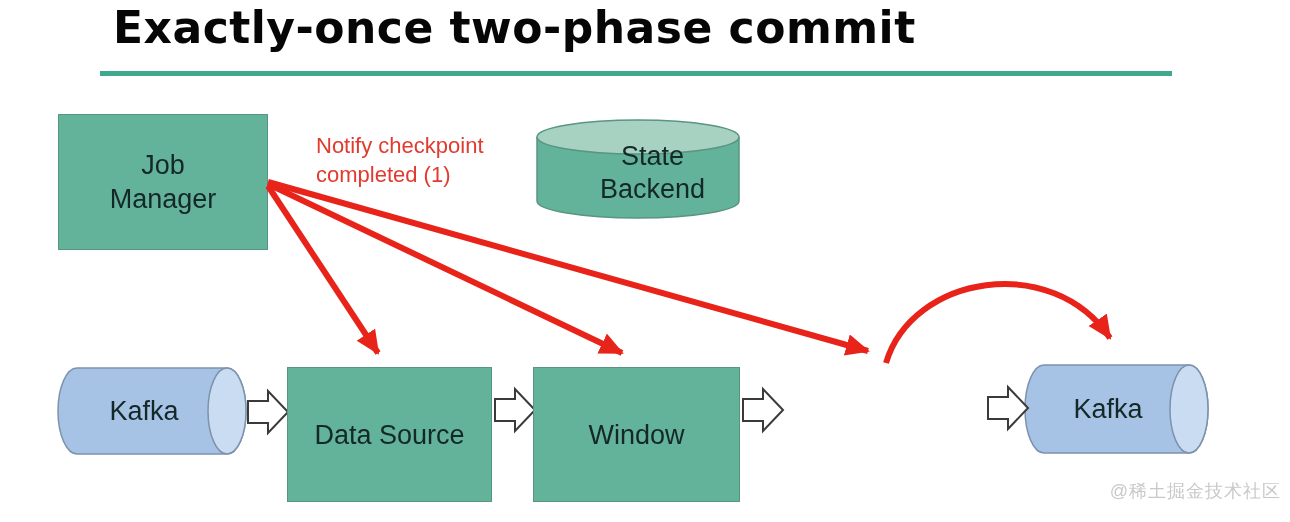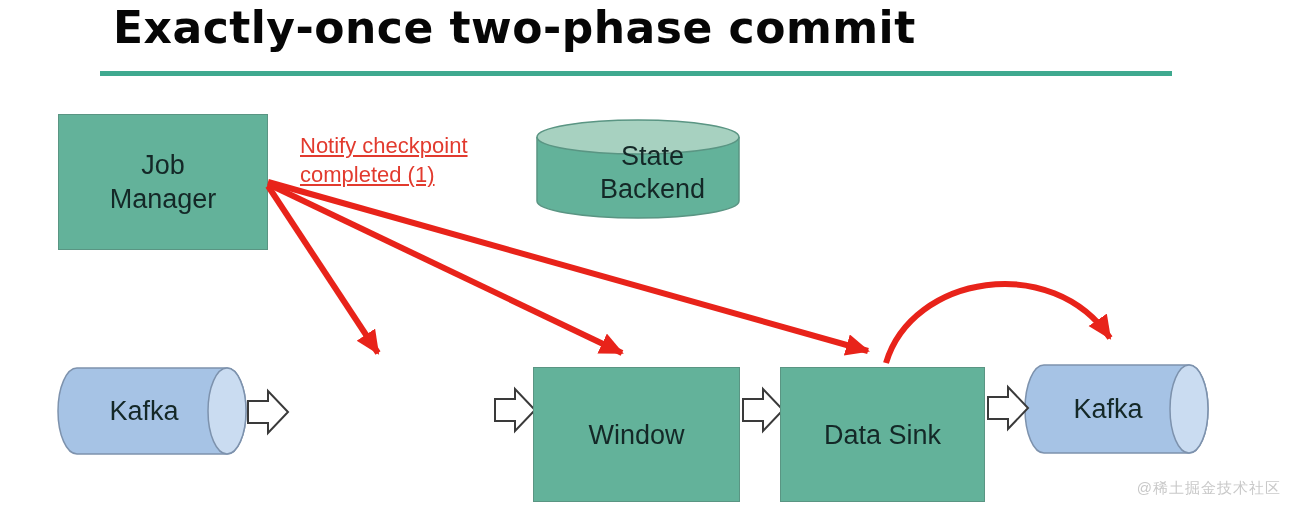--- a/index.html
+++ b/index.html
@@ -45,21 +45,21 @@
   .pre{white-space:pre-line;}
   .annotation{
     position:absolute;
     color:var(--red_text);
     font-size:22px;line-height:29px;
     white-space:pre-line;
   }
   .watermark{
     position:absolute;right:9px;top:479px;
     color:var(--watermark);
-    font-size:15px;letter-spacing:1px;text-align:center;
+    font-size:18px;letter-spacing:1px;text-align:center;
   }
   .shape-green{fill:var(--green);stroke:var(--green_border);stroke-width:1.5;}
   .shape-green-top{fill:var(--green_top);stroke:var(--green_border);stroke-width:1.5;}
   .shape-blue{fill:var(--blue);stroke:var(--blue_border);stroke-width:1.5;}
   .shape-blue-cap{fill:var(--blue_light);stroke:var(--blue_border);stroke-width:1.5;}
   .block-arrow{fill:#ffffff;stroke:var(--arrow_outline);stroke-width:2;}
   .red-line{stroke:var(--red);stroke-width:6;fill:none;}
 </style>
 </head>
 <body>
@@ -97,42 +97,42 @@
       <span class="pre">Job
 Manager</span>
     </div>
     <div class="cyl-label pre" style="left:537px;top:130px;width:231px;height:86px;">
       <span class="pre">State
 Backend</span>
     </div>
     <div class="cyl-label" style="left:58px;top:368px;width:172px;height:86px;">
       <span>Kafka</span>
     </div>
+    <div class="box" style="left:287px;top:367px;width:205px;height:135px;">
+      <span>Data Source</span>
+    </div>
     <div class="box" style="left:533px;top:367px;width:207px;height:135px;">
       <span>Window</span>
-    </div>
-    <div class="box" style="left:780px;top:367px;width:205px;height:135px;">
-      <span>Data Sink</span>
     </div>
     <div class="cyl-label" style="left:1034px;top:365px;width:148px;height:88px;">
       <span>Kafka</span>
     </div>
   </div>
 
   <svg class="layer svg-over" viewBox="0 0 1290 522">
     <defs>
       <marker id="redhead" markerUnits="userSpaceOnUse" markerWidth="26" markerHeight="24" refX="22" refY="11" orient="auto">
         <path d="M0,0 L24,11 L0,22 Z" fill="var(--red)"></path>
       </marker>
     </defs>
     <line class="red-line" x1="268" y1="186" x2="378" y2="353" marker-end="url(#redhead)"></line>
     <line class="red-line" x1="268" y1="184" x2="622" y2="353" marker-end="url(#redhead)"></line>
     <line class="red-line" x1="268" y1="182" x2="868" y2="351" marker-end="url(#redhead)"></line>
     <path class="red-line" d="M886,363 C912,275 1052,252 1110,338" marker-end="url(#redhead)"></path>
   </svg>
 
   <div class="layer texts">
-    <div class="annotation" style="left:300px;top:131px;text-decoration:underline;">Notify checkpoint
+    <div class="annotation" style="left:316px;top:131px;">Notify checkpoint
 completed (1)</div>
     <div class="watermark">@稀土掘金技术社区</div>
   </div>
 
 </div>
 
 </body></html>

